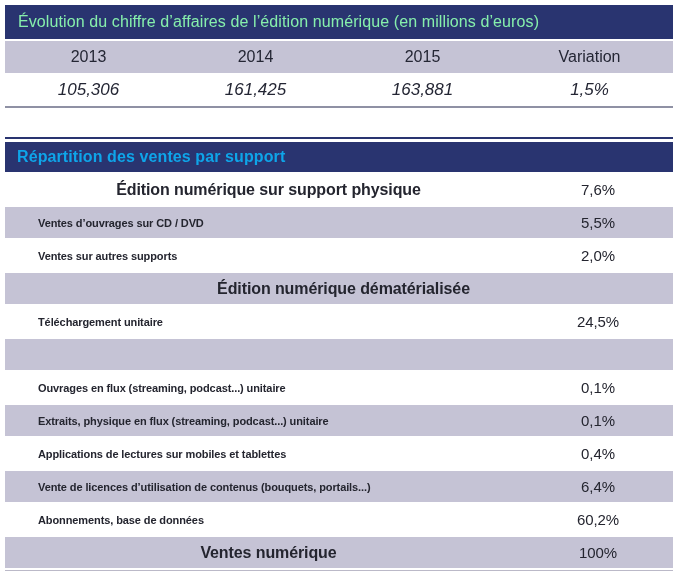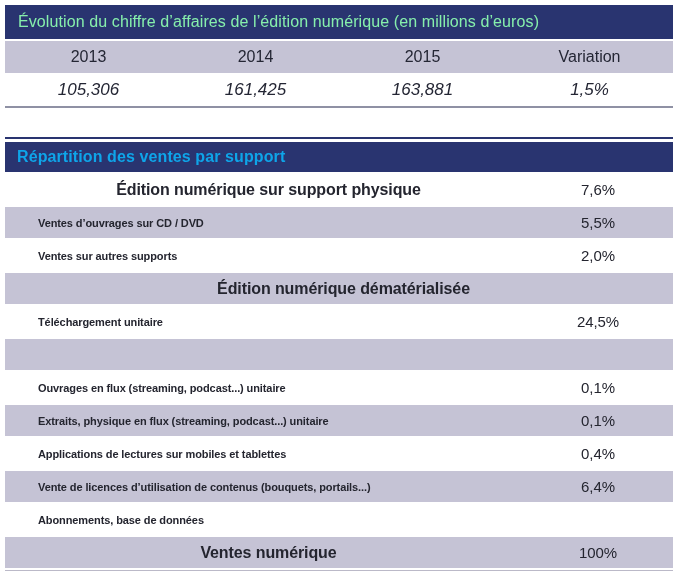--- a/index.html
+++ b/index.html
@@ -157,20 +157,21 @@
         <div class="t2-row lvl1">
           <span class="lbl">Applications de lectures sur mobiles et tablettes</span>
           <span class="val">0,4%</span>
         </div>
         <div class="t2-row shade lvl1">
           <span class="lbl">Vente de licences d’utilisation de contenus (bouquets, portails...)</span>
           <span class="val">6,4%</span>
         </div>
         <div class="t2-row lvl1">
           <span class="lbl">Abonnements, base de données</span>
+          <span class="val">60,2%</span>
         </div>
         <div class="t2-row shade lvl0">
           <span class="lbl">Ventes numérique</span>
           <span class="val">100%</span>
         </div>
       </div>
     <div class="t2-bottomrule"></div>
   </section>
 
 </div>

